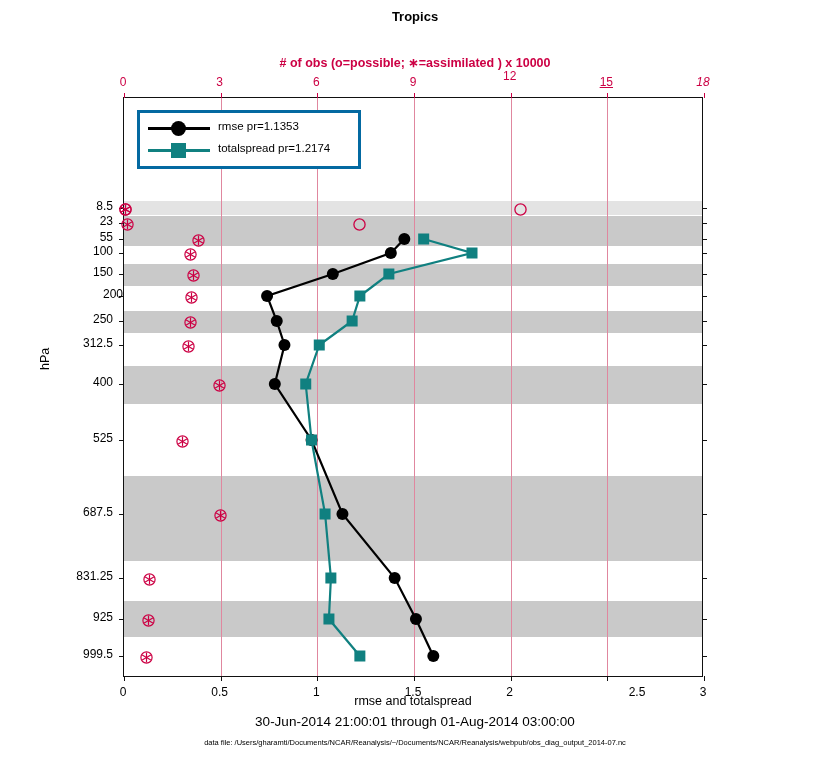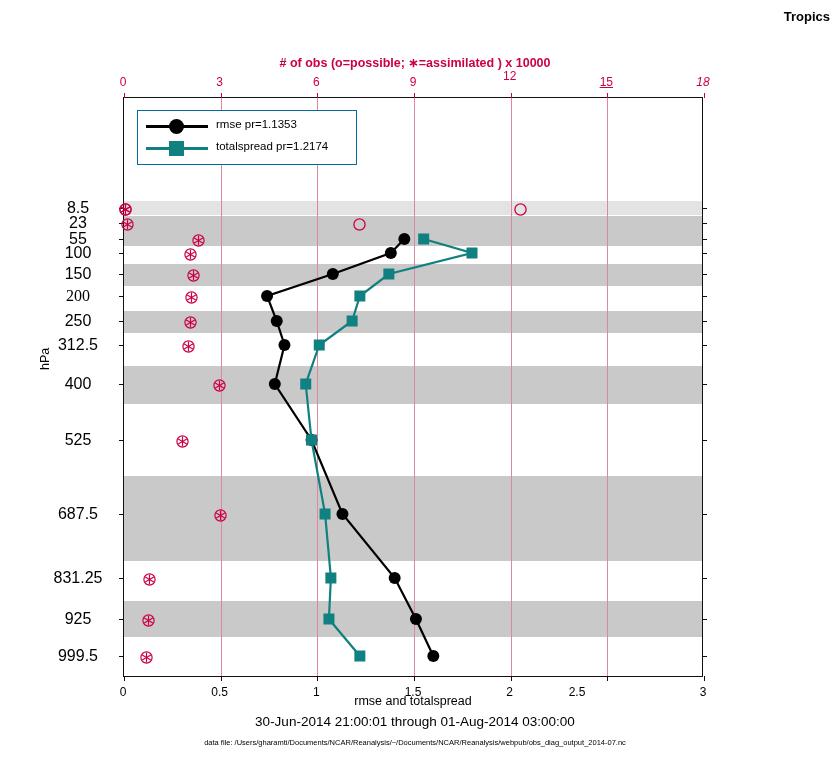--- a/index.html
+++ b/index.html
@@ -1,45 +1,45 @@
 <!DOCTYPE html>
 <html><head>
 <meta charset="utf-8">
 <style>
   html,body{margin:0;padding:0;background:#ffffff;}
   body{width:830px;height:760px;font-family:"Liberation Sans",sans-serif;color:#000;}
   #root{position:relative;width:830px;height:760px;overflow:hidden;}
 
-  .ttl1{position:absolute;left:0;top:9px;width:830px;text-align:right;font-size:13px;font-weight:bold;}
+  .ttl1{position:absolute;left:0;top:9px;width:830px;text-align:center;font-size:13px;font-weight:bold;}
   .ttl2{position:absolute;left:0;top:31px;width:830px;text-align:center;font-size:13px;font-weight:bold;}
   .topaxislabel{position:absolute;left:0;top:55px;width:830px;text-align:center;font-size:12.5px;font-weight:bold;color:#cc0044;}
 
   .plot{position:absolute;left:123px;top:97px;width:580px;height:580px;border:1px solid #111;box-sizing:border-box;background:#fff;}
 
   .band{position:absolute;left:0;width:100%;background:#c9c9c9;}
   .band.light{background:#e3e3e3;}
 
   .vgrid{position:absolute;top:0;bottom:0;width:1px;background:#e0879f;}
 
-  .ylabel{position:absolute;font-size:16px;color:#000;text-align:center;width:70px;}
+  .ylabel{position:absolute;font-size:12px;color:#000;text-align:right;width:70px;}
   .ytick{position:absolute;left:-5px;width:5px;height:1px;background:#111;}
   .ytickR{position:absolute;right:-5px;width:5px;height:1px;background:#111;}
 
   .xlabel-bot{position:absolute;font-size:12px;color:#000;text-align:center;width:40px;}
   .xlabel-top{position:absolute;font-size:12px;color:#cc0044;text-align:center;width:40px;}
   .xtick-bot{position:absolute;bottom:-5px;width:1px;height:5px;background:#111;}
   .xtick-top{position:absolute;top:-5px;width:1px;height:5px;background:#cc0044;}
 
   .axname-x{position:absolute;left:123px;top:694px;width:580px;text-align:center;font-size:12.5px;}
   .axname-y{position:absolute;left:38px;top:370px;font-size:12.5px;transform:rotate(-90deg);transform-origin:left top;white-space:nowrap;}
 
   .subcap{position:absolute;left:0;top:714px;width:830px;text-align:center;font-size:13.5px;}
   .filecap{position:absolute;left:0;top:738px;width:830px;text-align:center;font-size:7.5px;}
 
-  .legend{position:absolute;left:13px;top:12px;width:218px;height:53px;background:#fff;border:1px solid #0369a1;}
+  .legend{position:absolute;left:13px;top:12px;width:218px;height:53px;background:#fff;border:3px solid #0369a1;}
   .legend .row{position:absolute;left:0;width:100%;height:22px;}
   .legend .lbl{position:absolute;left:78px;top:3px;font-size:11.5px;white-space:nowrap;}
   .legend .ln{position:absolute;left:8px;top:10px;width:62px;height:3px;}
   .legend .mk{position:absolute;left:31px;top:4px;width:15px;height:15px;}
   .mk.circ{border-radius:50%;}
 
   svg.ov{position:absolute;left:0;top:0;width:580px;height:580px;overflow:visible;}
 
   .obs{position:absolute;width:13px;height:13px;margin-left:-6.5px;margin-top:-6.5px;}
 </style>
@@ -291,37 +291,37 @@
       </div>
     </div>
   </div>
 
   <div id="ylabels">
       <div class="ylabel" style="left: 43px; top: 199px;">8.5</div>
       <div class="ylabel" style="left: 43px; top: 214px;">23</div>
       <div class="ylabel" style="left: 43px; top: 230px;">55</div>
       <div class="ylabel" style="left: 43px; top: 244px;">100</div>
       <div class="ylabel" style="left: 43px; top: 265px;">150</div>
-      <div class="ylabel" style="left: 43px; top: 287px; font-family: Liberation Serif, serif;">200</div>
+      <div class="ylabel" style="left: 53px; top: 287px;">200</div>
       <div class="ylabel" style="left: 43px; top: 312px;">250</div>
       <div class="ylabel" style="left: 43px; top: 336px;">312.5</div>
       <div class="ylabel" style="left: 43px; top: 375px;">400</div>
       <div class="ylabel" style="left: 43px; top: 431px;">525</div>
       <div class="ylabel" style="left: 43px; top: 505px;">687.5</div>
       <div class="ylabel" style="left: 43px; top: 569px;">831.25</div>
       <div class="ylabel" style="left: 43px; top: 610px;">925</div>
       <div class="ylabel" style="left: 43px; top: 647px;">999.5</div>
     </div>
   <div id="xlabels-bot">
       <div class="xlabel-bot" style="left: 103px; top: 685px;">0</div>
       <div class="xlabel-bot" style="left: 199.667px; top: 685px;">0.5</div>
       <div class="xlabel-bot" style="left: 296.333px; top: 685px;">1</div>
       <div class="xlabel-bot" style="left: 393px; top: 685px;">1.5</div>
       <div class="xlabel-bot" style="left: 489.667px; top: 685px;">2</div>
-      <div class="xlabel-bot" style="left: 557px; top: 685px; text-align: center;">2.5</div>
+      <div class="xlabel-bot" style="left: 617px; top: 685px; text-align: center;">2.5</div>
       <div class="xlabel-bot" style="left: 683px; top: 685px;">3</div>
     </div>
   <div id="xlabels-top">
       <div class="xlabel-top" style="left: 103px; top: 75px;">0</div>
       <div class="xlabel-top" style="left: 199.667px; top: 75px;">3</div>
       <div class="xlabel-top" style="left: 296.333px; top: 75px;">6</div>
       <div class="xlabel-top" style="left: 393px; top: 75px;">9</div>
       <div class="xlabel-top" style="left: 489.667px; top: 69px;">12</div>
       <div class="xlabel-top" style="left: 586.333px; top: 75px; text-decoration: underline;">15</div>
       <div class="xlabel-top" style="left: 683px; top: 75px; font-style: italic;">18</div>

